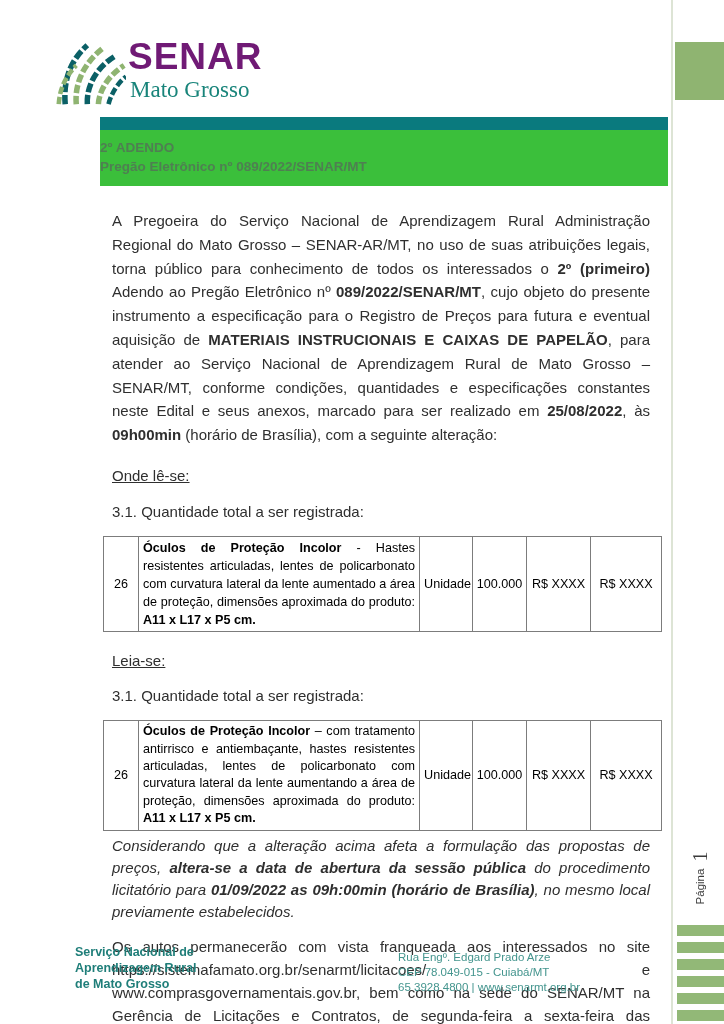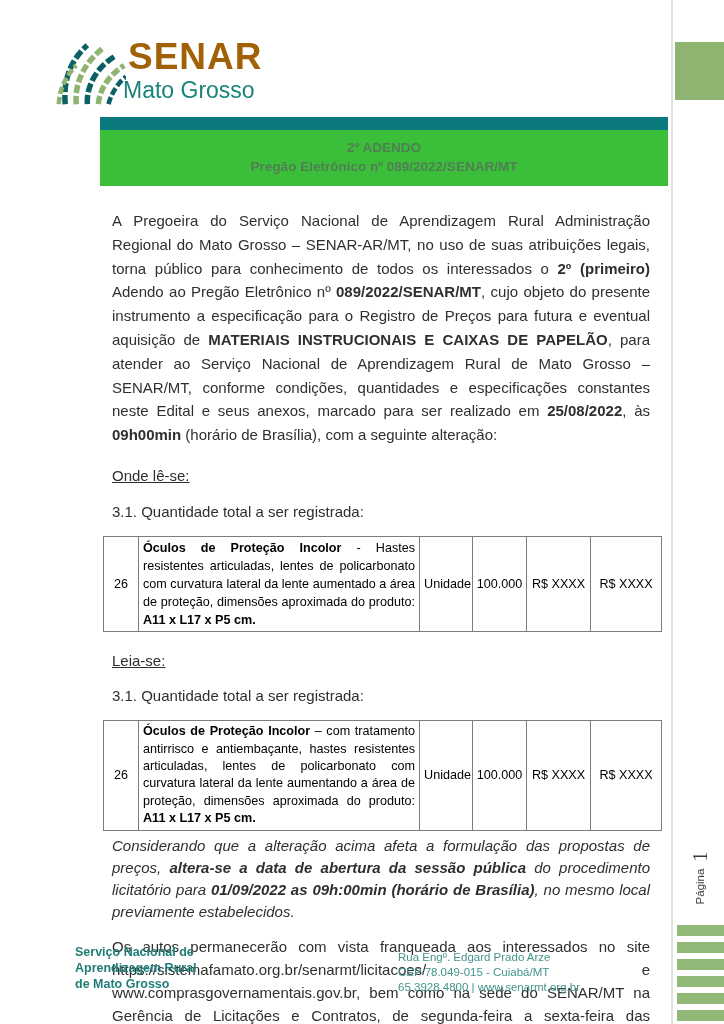--- a/index.html
+++ b/index.html
@@ -8,27 +8,27 @@
 
   
   .vline{position:absolute;left:671px;top:0;width:2px;height:1024px;background:#dde4d5;}
   .sage-block{position:absolute;left:675px;top:42px;width:49px;height:58px;background:#8fb471;}
   .stripes{position:absolute;left:677px;top:925px;width:47px;}
   .stripe{height:11px;margin-bottom:6px;background:#92b877;}
 
   
   .logo{position:absolute;left:56px;top:34px;}
   .logo-icon{position:absolute;left:0;top:2px;}
-  .brand{position:absolute;left:72px;top:4px;font-size:37px;font-weight:bold;letter-spacing:1px;color:#a16207;line-height:38px;}
-  .region{position:absolute;left:67px;top:44px;font-size:23px;color:#18847a;line-height:24px;white-space:nowrap;}
+  .brand{position:absolute;left:72px;top:4px;font-size:37px;font-weight:bold;letter-spacing:1px;color:#701a75;line-height:38px;}
+  .region{position:absolute;left:74px;top:44px;font-size:23px;color:#18847a;line-height:24px;white-space:nowrap;font-family:Liberation Serif, serif;}
 
   
   .banner{position:absolute;left:100px;top:117px;width:568px;}
   .banner-teal{height:13px;background:#0a7a7e;}
-  .banner-green{background:#3bbf3b;padding:8px 0 10px 0;text-align:center;}
+  .banner-green{background:#3bbf3b;padding:8px 0 10px 0;}
   .banner-green div{font-size:13.5px;font-weight:bold;color:#4f7f52;line-height:19px;}
 
   
   .content{position:absolute;left:100px;top:197px;width:562px;color:#2f2f2f;}
   .content p{margin:12px;font-size:15px;line-height:23.8px;text-align:justify;}
   .label-underline{margin-top:17px !important;text-decoration:underline;text-align:left;}
   .item-line{margin-top:11px !important;text-align:left !important;}
   .item-line2{margin-top:6px !important;text-align:left !important;}
   .p-consid{margin-top:4px !important;line-height:22px !important;font-style:italic;}
   .p-autos{margin-top:9px !important;line-height:23px !important;}

